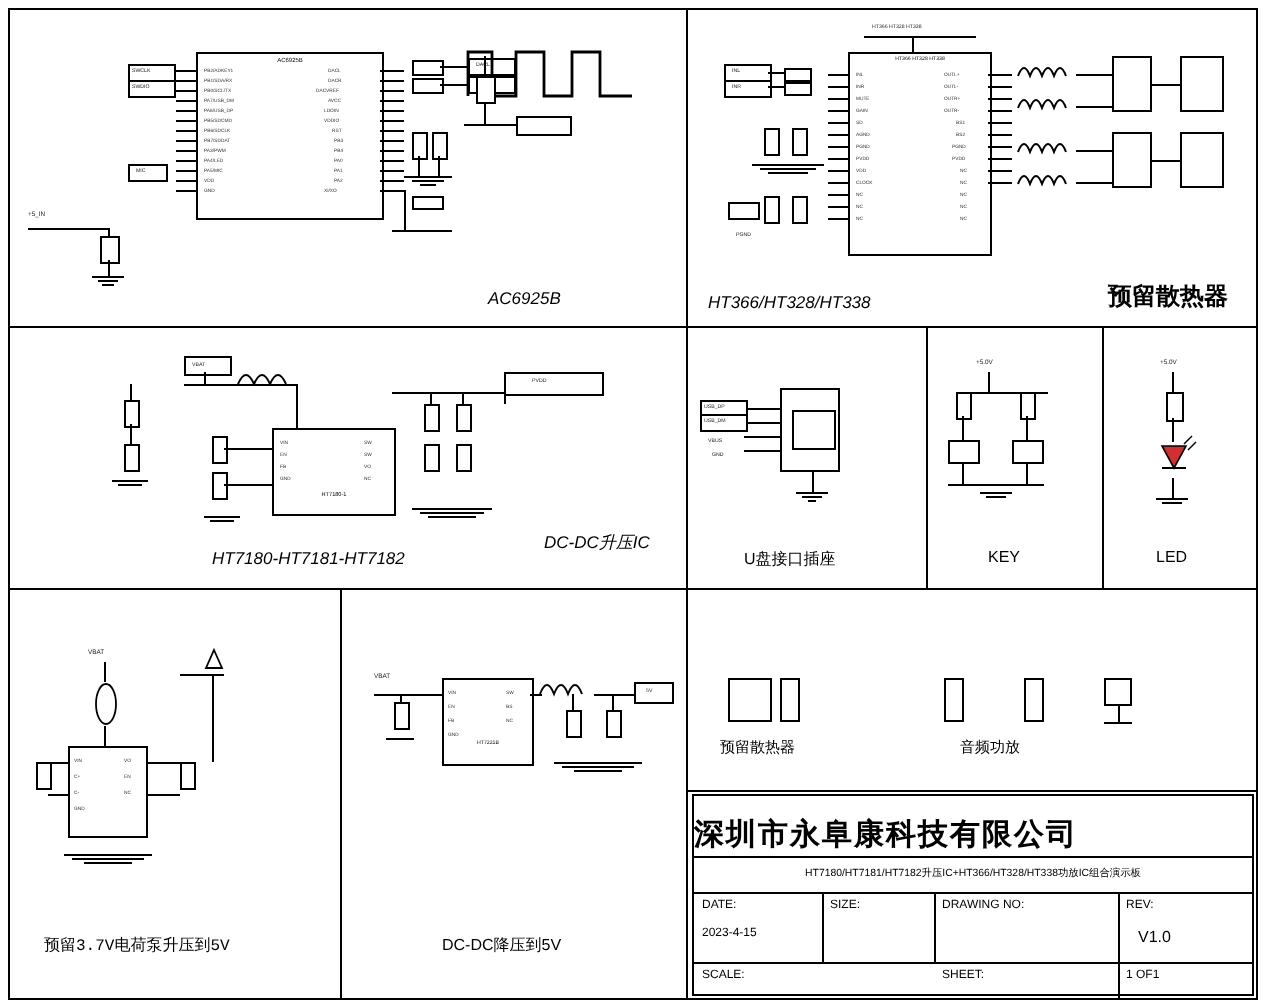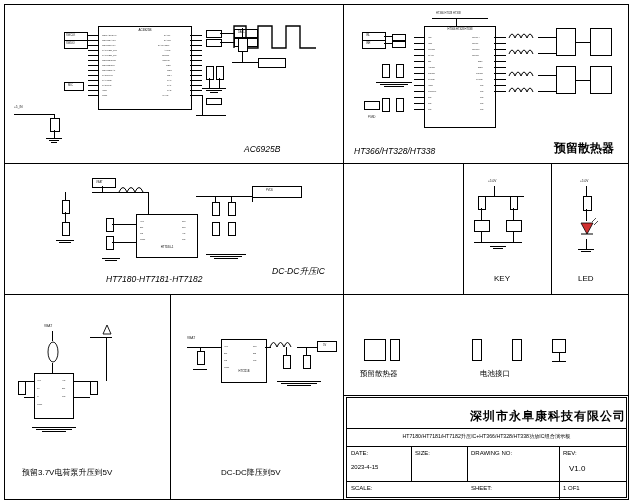--- a/index.html
+++ b/index.html
@@ -18,21 +18,21 @@
   .wireV{width:1px;}
   .tinytxt{position:absolute;font-size:2.6px;line-height:3.2px;color:#222;white-space:nowrap;}
   .tinytxt2{position:absolute;font-size:3.2px;line-height:3.6px;color:#222;white-space:nowrap;}
   .pinrow{position:absolute;font-size:2.4px;line-height:3px;color:#333;white-space:nowrap;}
   .res{position:absolute;border:1px solid #000;background:#fff;}
   .ic{position:absolute;border:1px solid #000;background:#fff;}
   .ic .lbl{position:absolute;top:1px;left:0;width:100%;text-align:center;font-size:3px;}
   .port{position:absolute;border:1px solid #000;background:#fff;font-size:3px;line-height:7px;text-align:center;color:#000;}
   
   #titleblock{position:absolute;box-sizing:border-box;border:1px solid #000;}
-  #titleblock .company{position:absolute;left:0;top:0;width:100%;text-align:right;font-size:12px;font-weight:bold;letter-spacing:1px;}
+  #titleblock .company{position:absolute;left:0;top:0;width:100%;text-align:left;font-size:15px;font-weight:bold;letter-spacing:1px;}
   #titleblock .subtitle{position:absolute;left:0;width:100%;text-align:center;font-size:5.2px;}
   .tbcell{position:absolute;font-size:6px;box-sizing:border-box;}
   .tbsep{position:absolute;background:#000;width:1px;}
   .coil{position:absolute;}
   svg{display:block;overflow:visible;}
 </style>
 </head>
 <body>
 
 <div id="sheet">
@@ -325,20 +325,40 @@
     <div class="wire wireH" style="left:204px;top:90px;width:32px;"></div>
     <div class="wire wireH" style="left:208px;top:92px;width:24px;"></div>
 
     <div class="port" style="left:246px;top:20px;width:48px;height:10px;"></div>
     <div class="tinytxt" style="left:260px;top:23px;">PVDD</div>
 
     <div class="caption" style="left:100px;top:108px;">HT7180-HT7181-HT7182</div>
     <div class="caption" style="left:266px;top:100px;">DC-DC升压IC</div>
   </div>
 
+  <div class="cell" style="left:346px;top:166px;width:114px;height:125px;">
+    <div class="blk" style="left:44px;top:28px;width:30px;height:42px;">
+      <div style="position:absolute;left:5px;top:10px;width:20px;height:18px;border:1px solid #000;"></div>
+    </div>
+    <div class="wire wireH" style="left:26px;top:38px;width:18px;"></div>
+    <div class="wire wireH" style="left:26px;top:45px;width:18px;"></div>
+    <div class="wire wireH" style="left:26px;top:52px;width:18px;"></div>
+    <div class="wire wireH" style="left:26px;top:59px;width:18px;"></div>
+    <div class="port" style="left:4px;top:34px;width:22px;height:7px;"></div>
+    <div class="port" style="left:4px;top:41px;width:22px;height:7px;"></div>
+    <div class="tinytxt" style="left:6px;top:36px;">USB_DP</div>
+    <div class="tinytxt" style="left:6px;top:43px;">USB_DM</div>
+    <div class="tinytxt" style="left:8px;top:53px;">VBUS</div>
+    <div class="tinytxt" style="left:10px;top:60px;">GND</div>
+    <div class="wire wireV" style="left:60px;top:70px;height:10px;"></div>
+    <div class="wire wireH" style="left:52px;top:80px;width:16px;"></div>
+    <div class="wire wireH" style="left:55px;top:82px;width:10px;"></div>
+    <div class="wire wireH" style="left:58px;top:84px;width:4px;"></div>
+    <div class="caption cn" style="left:26px;top:108px;font-size:8px;">U盘接口插座</div>
+  </div>
 
   <div class="cell" style="left:554px;top:166px;width:73px;height:125px;">
     <div class="tinytxt2" style="left:26px;top:14px;">+5.0V</div>
     <div class="wire wireV" style="left:32px;top:20px;height:10px;"></div>
     <div class="res" style="left:29px;top:30px;width:7px;height:13px;"></div>
     <div class="wire wireV" style="left:32px;top:43px;height:12px;"></div>
     <svg style="position:absolute;left:24px;top:55px;" width="18" height="18">
       <polygon points="3,2 15,2 9,13" fill="#d03030" stroke="#000" stroke-width="0.8"></polygon>
       <line x1="3" y1="13" x2="15" y2="13" stroke="#000" stroke-width="1"></line>
       <line x1="14" y1="1" x2="18" y2="-3" stroke="#000" stroke-width="0.7"></line>
@@ -391,21 +411,21 @@
     <div class="res" style="left:12px;top:84px;width:6px;height:12px;"></div>
     <div class="res" style="left:84px;top:84px;width:6px;height:12px;"></div>
     <div class="wire wireV" style="left:100px;top:40px;height:44px;"></div>
     <div class="wire wireH" style="left:84px;top:40px;width:22px;"></div>
     <svg style="position:absolute;left:96px;top:28px;" width="10" height="12">
       <polygon points="5,0 9,9 1,9" fill="none" stroke="#000" stroke-width="0.9"></polygon>
     </svg>
     <div class="wire wireH" style="left:26px;top:130px;width:44px;"></div>
     <div class="wire wireH" style="left:30px;top:132px;width:36px;"></div>
     <div class="wire wireH" style="left:36px;top:134px;width:24px;"></div>
-    <div class="caption cn" style="left:16px;top:170px;font-size:8px;">预留3.7V电荷泵升压到5V</div>
+    <div class="caption cn" style="left:16px;top:170px;font-size:8px;font-family:Liberation Mono, monospace;">预留3.7V电荷泵升压到5V</div>
   </div>
 
   <div class="cell" style="left:173px;top:297px;width:168px;height:200px;">
     <div class="tinytxt2" style="left:14px;top:40px;">VBAT</div>
     <div class="wire wireH" style="left:14px;top:50px;width:34px;"></div>
     <div class="res" style="left:24px;top:54px;width:6px;height:12px;"></div>
     <div class="wire wireV" style="left:27px;top:50px;height:4px;"></div>
     <div class="wire wireH" style="left:20px;top:72px;width:14px;"></div>
 
     <div class="ic" style="left:48px;top:42px;width:44px;height:42px;">
@@ -442,21 +462,21 @@
   <div class="cell" style="left:346px;top:297px;width:281px;height:96px;">
     <div class="blk" style="left:18px;top:42px;width:22px;height:22px;"></div>
     <div class="blk" style="left:44px;top:42px;width:10px;height:22px;"></div>
     <div class="caption cn" style="left:14px;top:72px;font-size:7.5px;">预留散热器</div>
 
     <div class="blk" style="left:126px;top:42px;width:10px;height:22px;"></div>
     <div class="blk" style="left:166px;top:42px;width:10px;height:22px;"></div>
     <div class="blk" style="left:206px;top:42px;width:14px;height:14px;"></div>
     <div class="wire wireV" style="left:213px;top:56px;height:8px;"></div>
     <div class="wire wireH" style="left:206px;top:64px;width:14px;"></div>
-    <div class="caption cn" style="left:134px;top:72px;font-size:7.5px;">电池接口</div>
+    <div class="caption cn" style="left:134px;top:72px;font-size:7.5px;">音频功放</div>
   </div>
 
   <div id="titleblock" style="left:346px;top:397px;width:281px;height:101px;">
     <div class="company" style="top:10px;">深圳市永阜康科技有限公司</div>
     <div class="hline" style="left:0;top:30px;width:100%;"></div>
     <div class="subtitle" style="top:35px;">HT7180/HT7181/HT7182升压IC+HT366/HT328/HT338功放IC组合演示板</div>
     <div class="hline" style="left:0;top:48px;width:100%;"></div>
 
     <div class="tbcell" style="left:4px;top:52px;">DATE:</div>
     <div class="tbcell" style="left:4px;top:66px;">2023-4-15</div>

